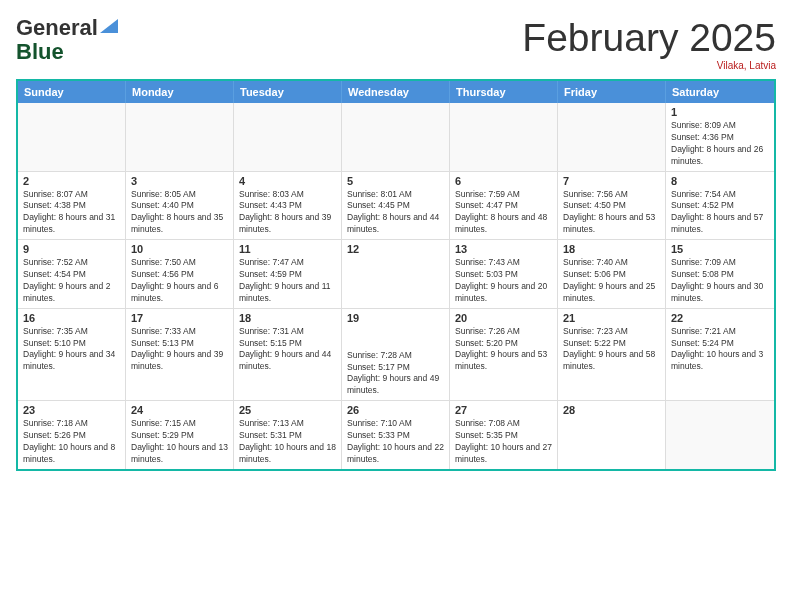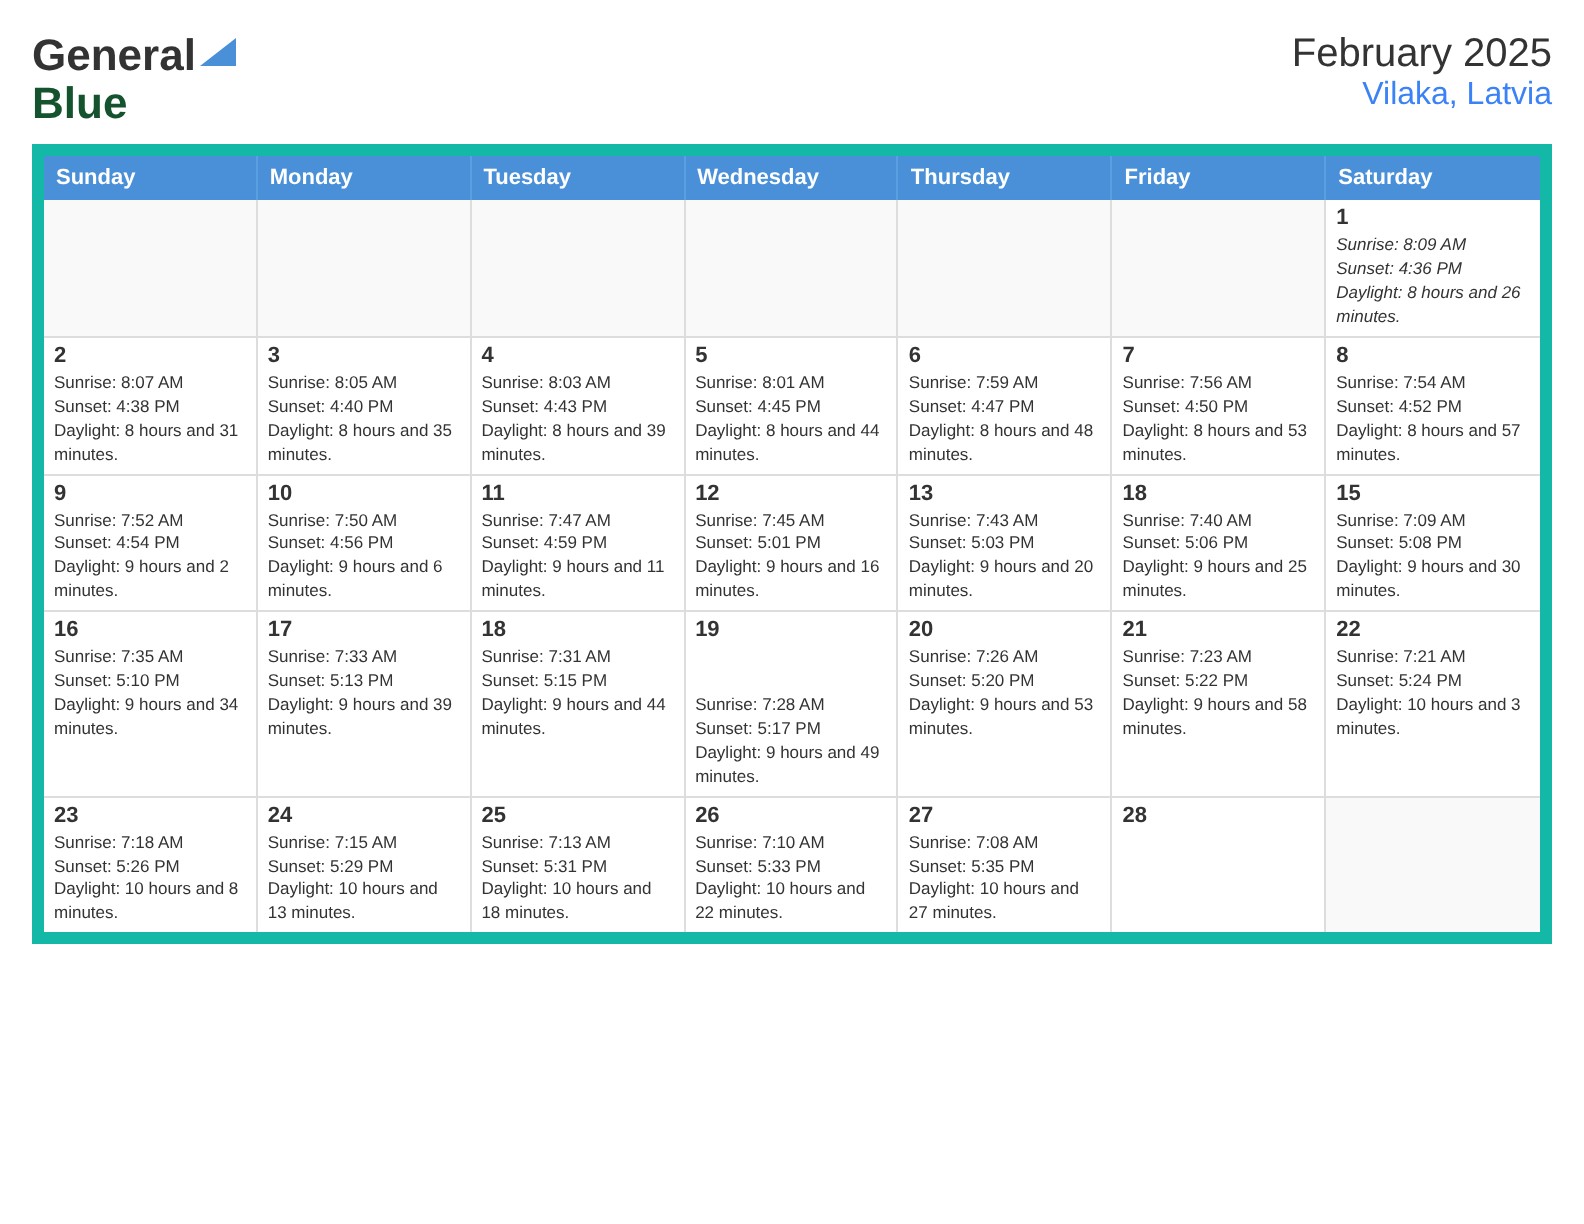--- a/index.html
+++ b/index.html
@@ -36,33 +36,33 @@
     .logo-icon {
       width: 18px;
       height: 14px;
       margin-left: 2px;
       margin-top: -4px;
     }
     .title-block {
       text-align: right;
     }
     .month-title {
-      font-size: 20px;
+      font-size: 39px;
       font-weight: 300;
       color: #333;
     }
     .subtitle {
-      font-size: 16px;
-      color: #3b82f6;
+      font-size: 10px;
+      color: #b91c1c;
     }
     .calendar {
       flex: 1;
       display: flex;
       flex-direction: column;
-      border: 6px solid #14b8a6;
+      border: 2px solid #14b8a6;
     }
     .cal-header {
       display: grid;
       grid-template-columns: repeat(7, 1fr);
       background: #4a90d9;
     }
     .cal-header-cell {
       color: #fff;
       font-size: 11px;
       font-weight: bold;
@@ -143,21 +143,21 @@
     <div class="cal-body">
     <div class="cal-row">
           <div class="cal-cell empty"></div>
           <div class="cal-cell empty"></div>
           <div class="cal-cell empty"></div>
           <div class="cal-cell empty"></div>
           <div class="cal-cell empty"></div>
           <div class="cal-cell empty"></div>
           <div class="cal-cell">
             <span class="day-num">1</span>
-            <div class="day-info" style="white-space: pre-line; font-style: italic;">Sunrise: 8:09 AM
+            <div class="day-info" style="white-space: pre-line;">Sunrise: 8:09 AM
 Sunset: 4:36 PM
 Daylight: 8 hours and 26 minutes.</div>
           </div>
         </div>
         <div class="cal-row">
           <div class="cal-cell">
             <span class="day-num">2</span>
             <div class="day-info" style="white-space: pre-line;">Sunrise: 8:07 AM
 Sunset: 4:38 PM
 Daylight: 8 hours and 31 minutes.</div>
@@ -213,23 +213,20 @@
 Daylight: 9 hours and 6 minutes.</div>
           </div>
           <div class="cal-cell">
             <span class="day-num">11</span>
             <div class="day-info" style="white-space: pre-line;">Sunrise: 7:47 AM
 Sunset: 4:59 PM
 Daylight: 9 hours and 11 minutes.</div>
           </div>
           <div class="cal-cell">
             <span class="day-num">12</span>
-            <div class="day-info" style="white-space: pre-line;">Sunrise: 7:45 AM
-Sunset: 5:01 PM
-Daylight: 9 hours and 16 minutes.</div>
           </div>
           <div class="cal-cell">
             <span class="day-num">13</span>
             <div class="day-info" style="white-space: pre-line;">Sunrise: 7:43 AM
 Sunset: 5:03 PM
 Daylight: 9 hours and 20 minutes.</div>
           </div>
           <div class="cal-cell">
             <span class="day-num">18</span>
             <div class="day-info" style="white-space: pre-line;">Sunrise: 7:40 AM

